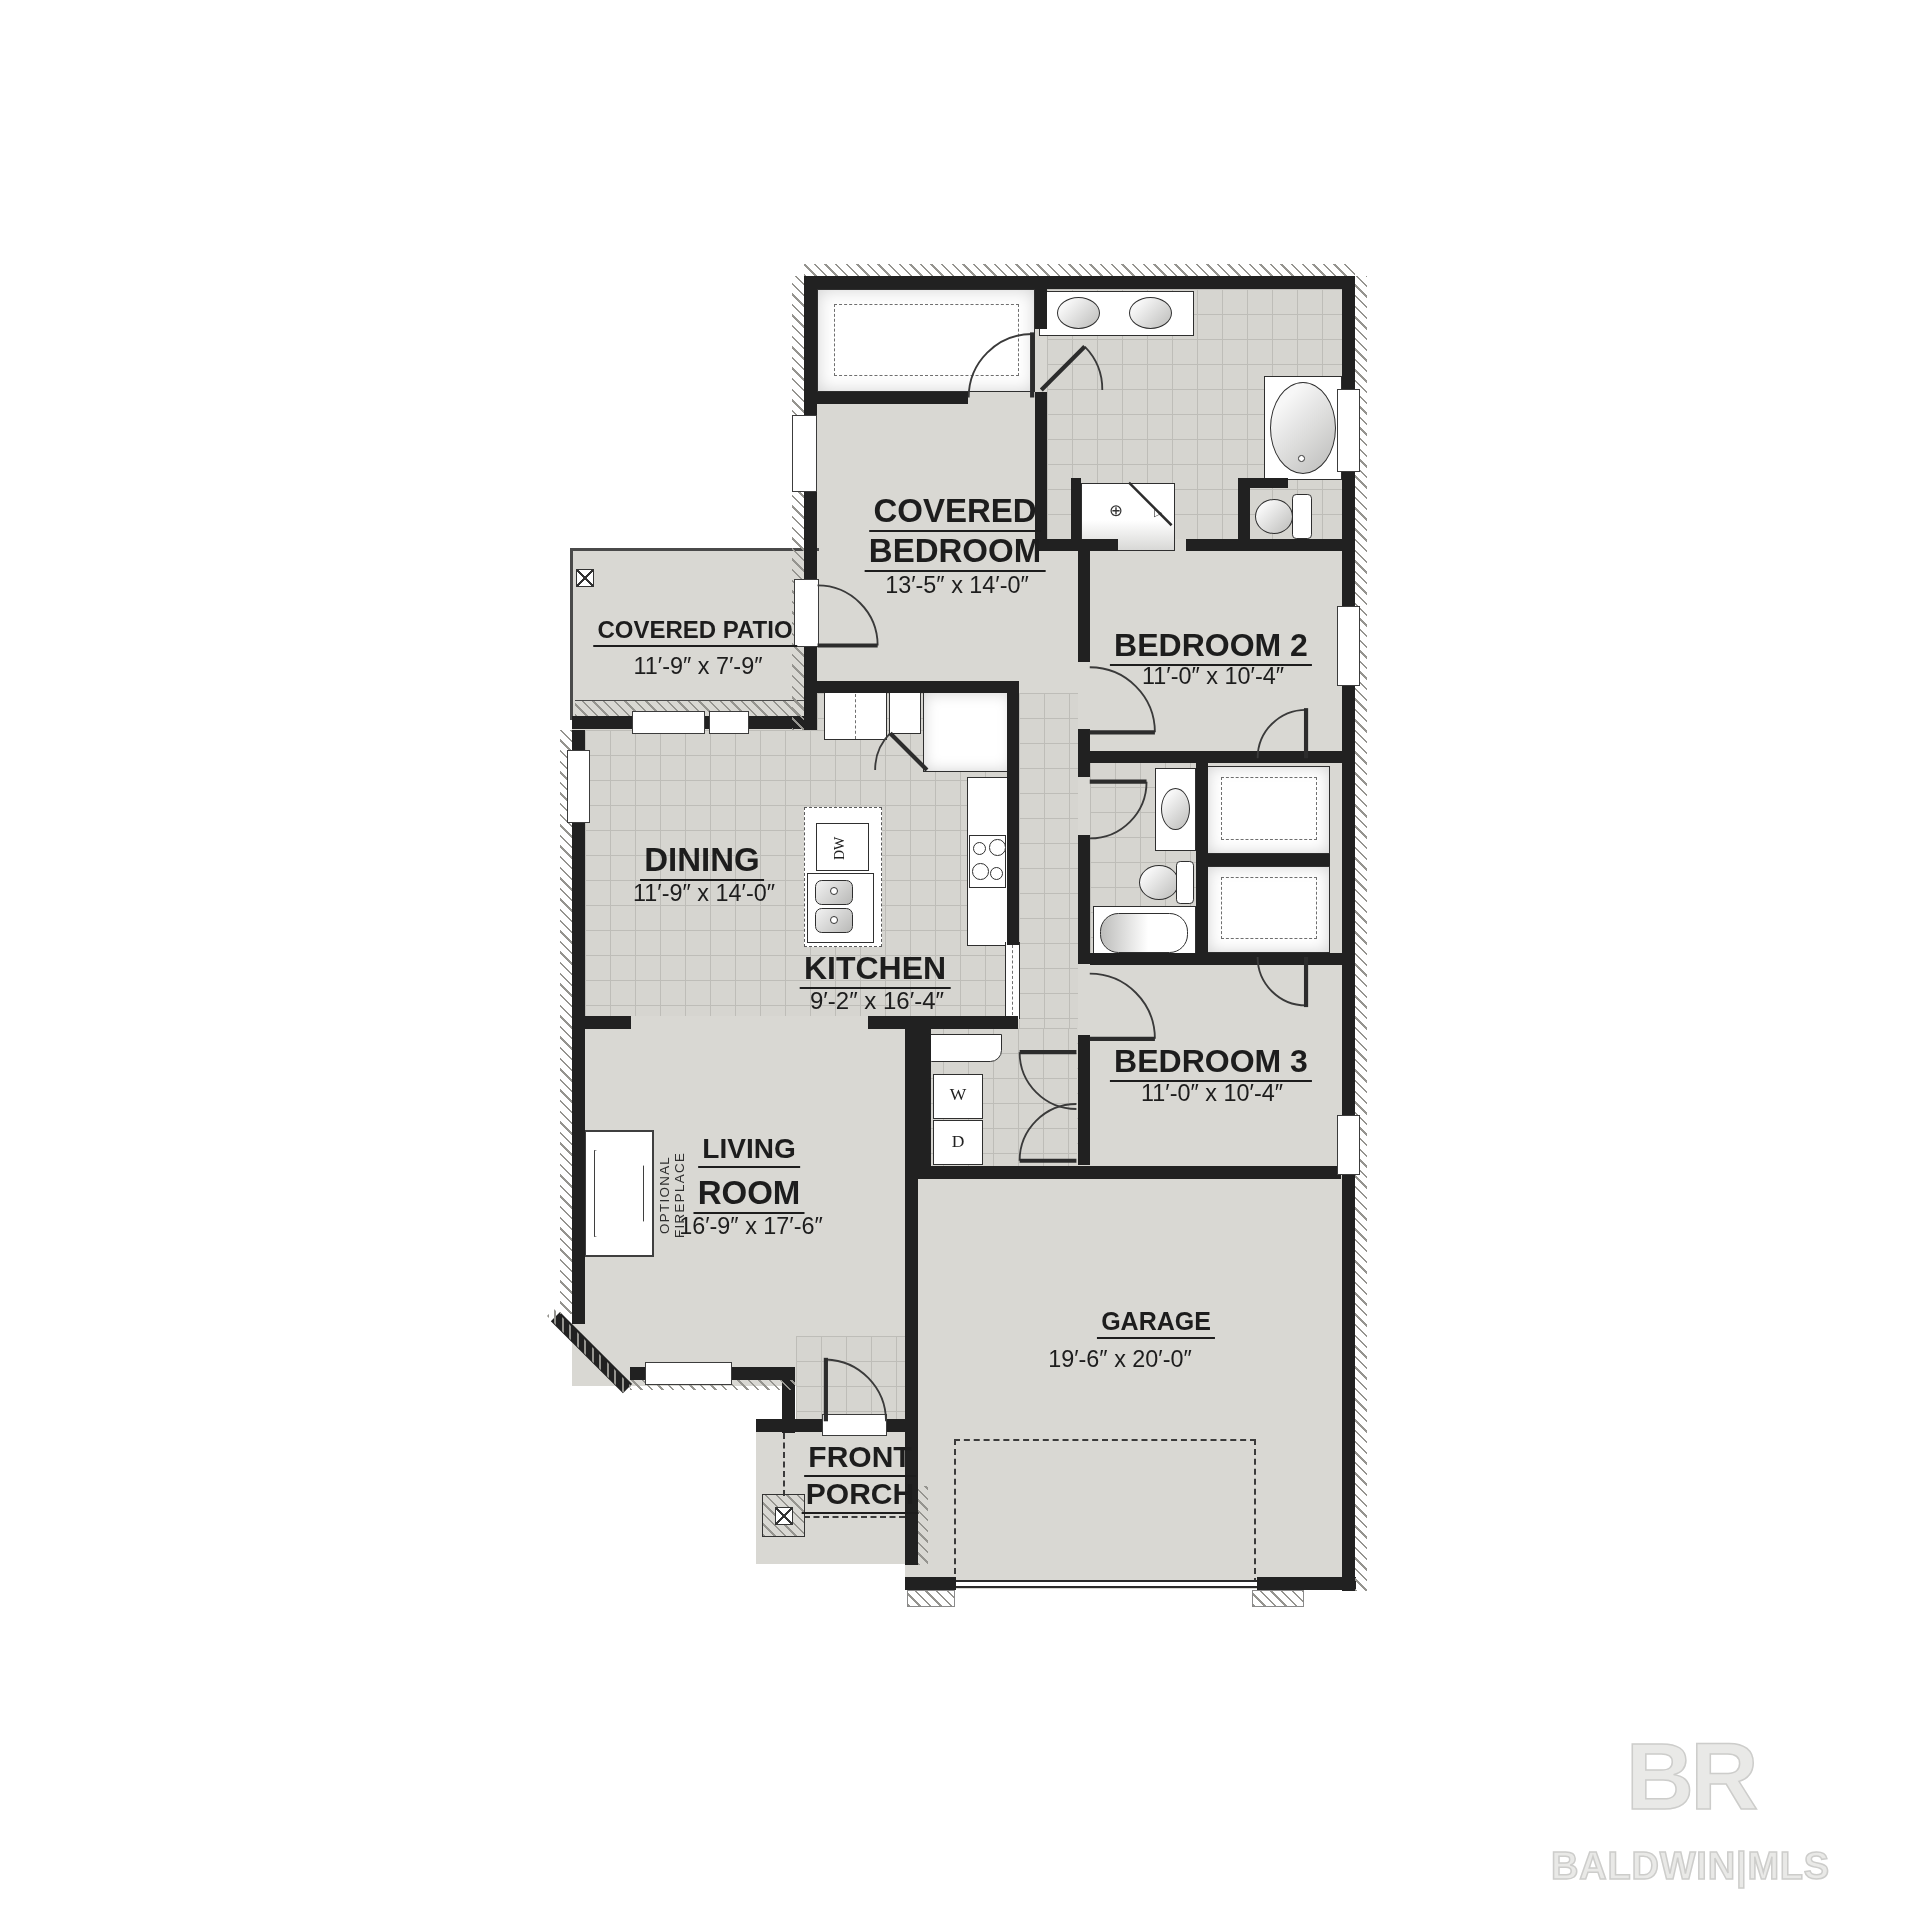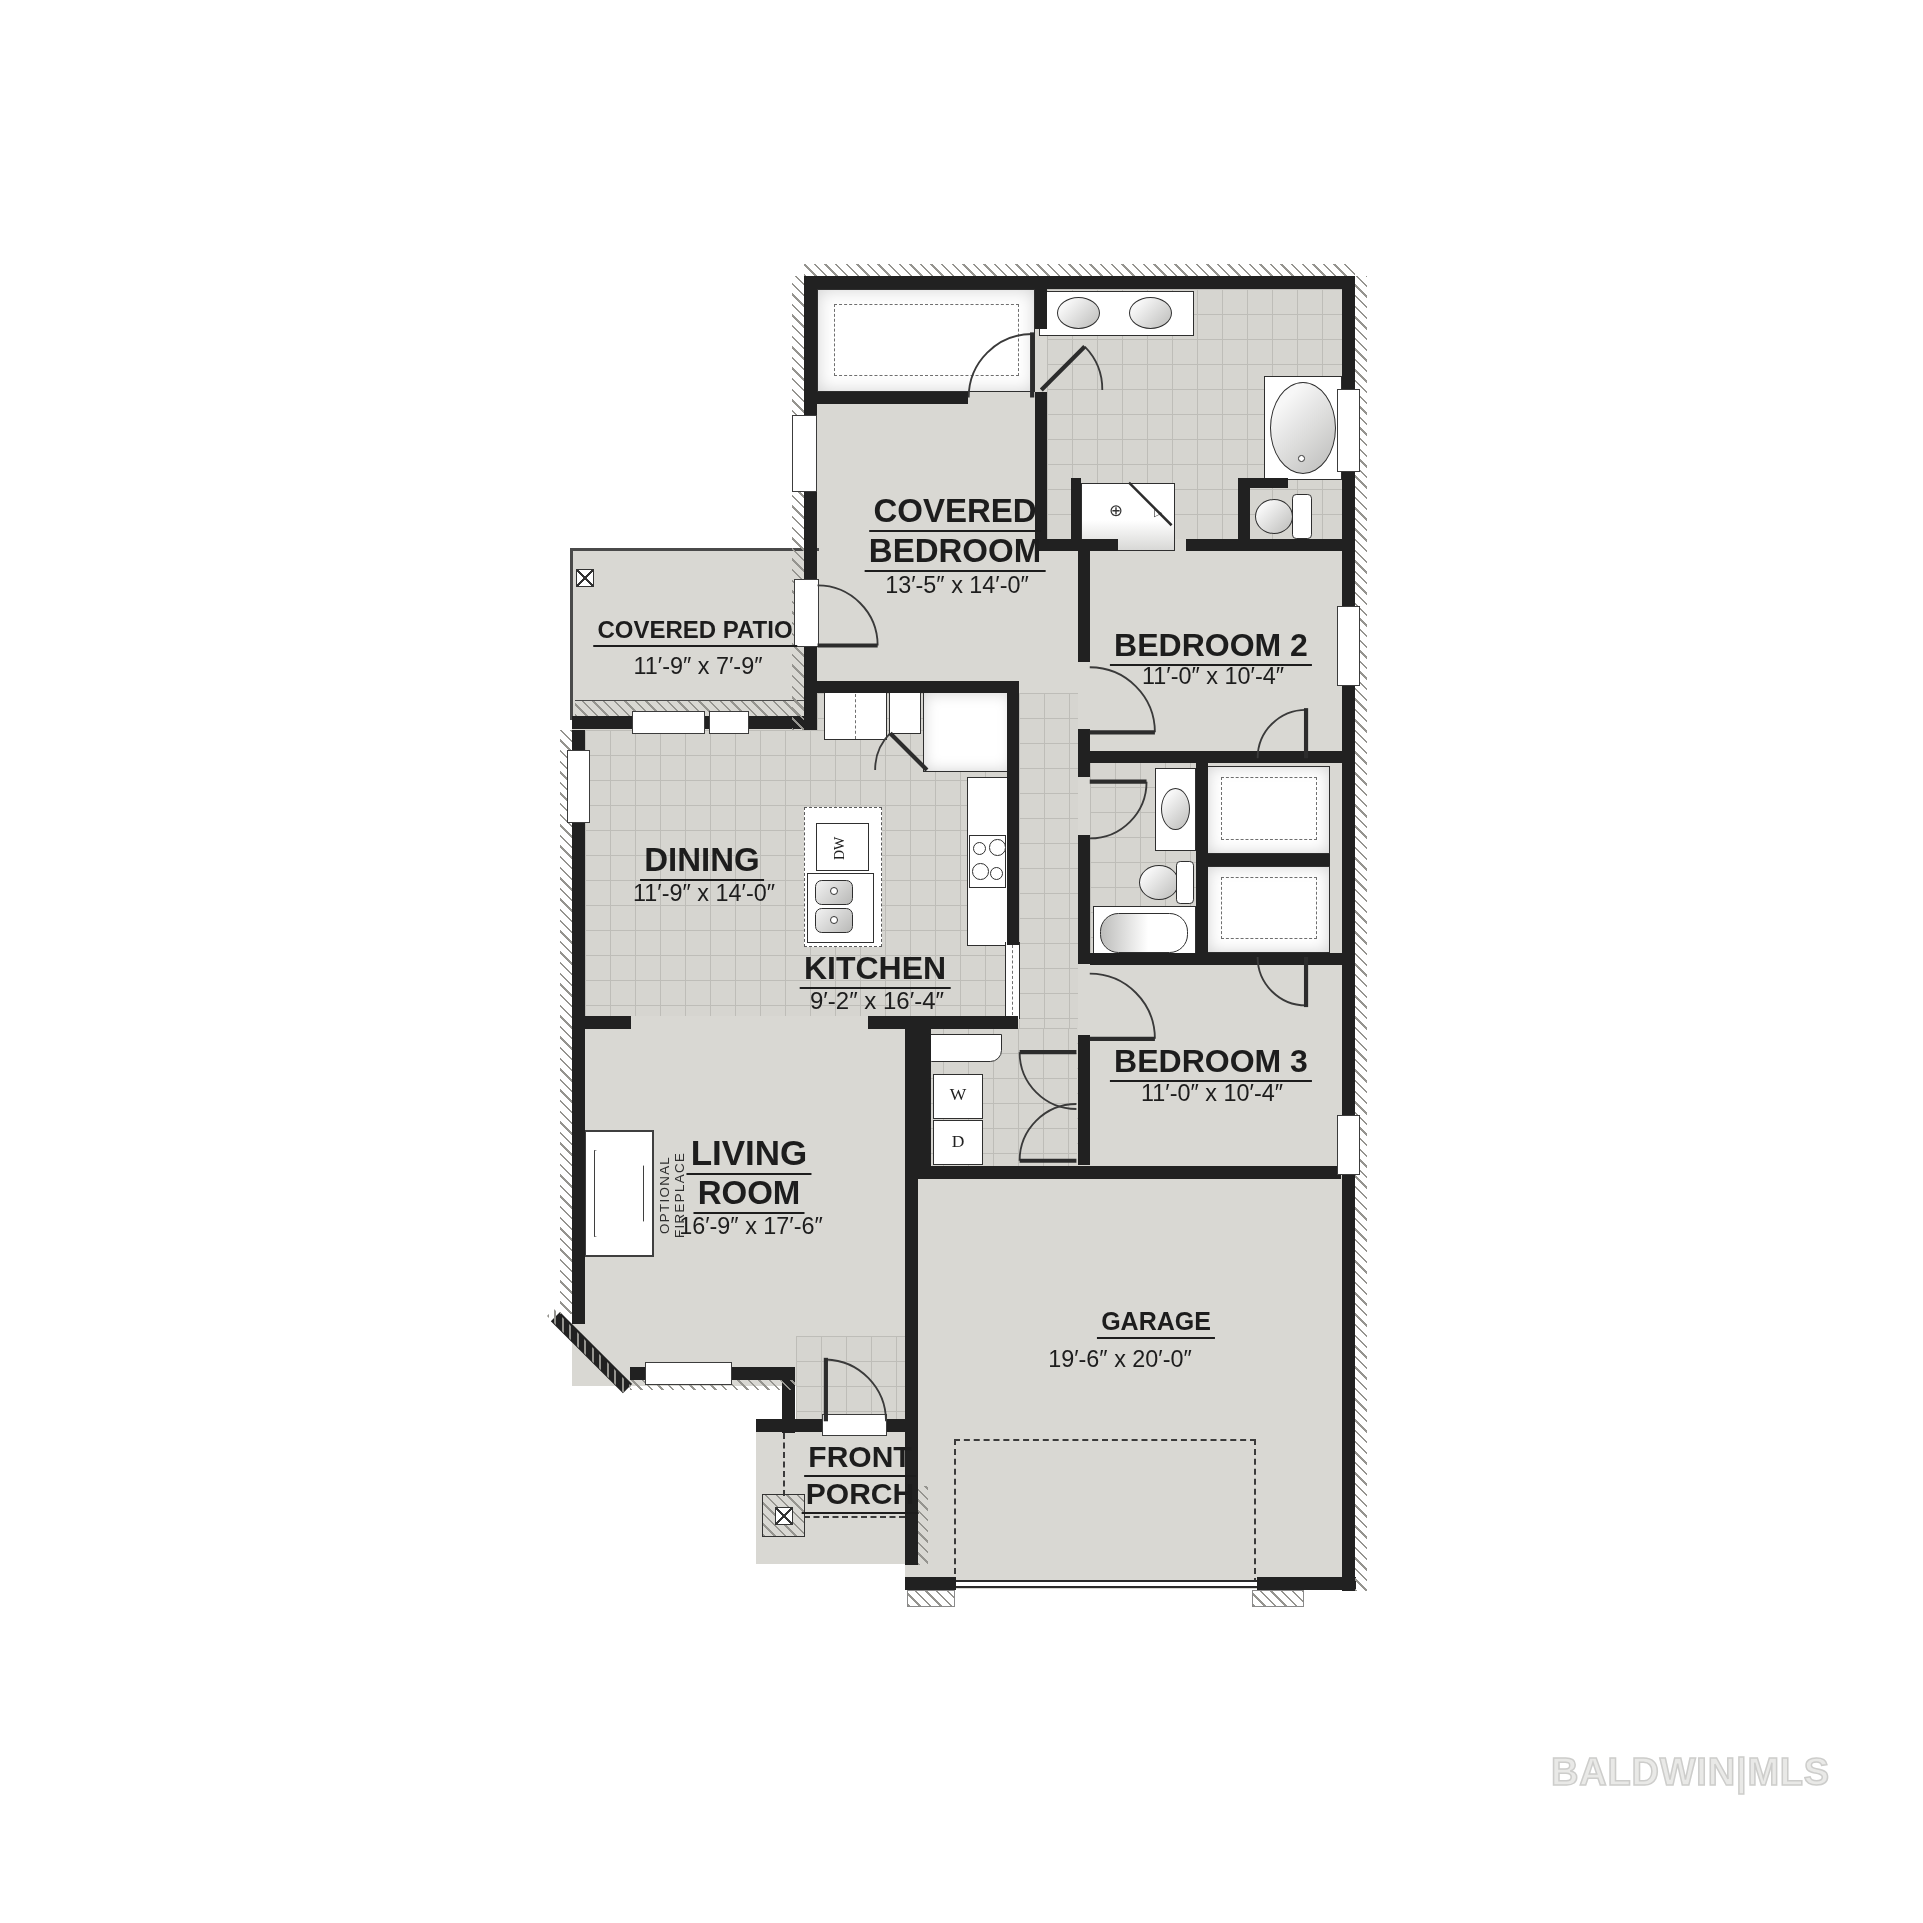--- a/index.html
+++ b/index.html
@@ -249,21 +249,21 @@
   <div class="lbl" style="left:875px;top:952px;font-size:32px">
     <span class="nm">KITCHEN</span>
   </div>
   <div class="dims" style="left:877px;top:989px;font-size:24px">9′-2″ x 16′-4″</div>
 
   <div class="lbl" style="left:1211px;top:1045px;font-size:32px">
     <span class="nm">BEDROOM 3</span>
   </div>
   <div class="dims" style="left:1212px;top:1082px;font-size:23.4px">11′-0″ x 10′-4″</div>
 
-  <div class="lbl" style="left:749px;top:1135px;font-size:35px">
+  <div class="lbl" style="left:749px;top:1135px;font-size:28px">
     <span class="nm">LIVING</span>
   </div>
   <div class="lbl" style="left:749px;top:1176px;font-size:33px">
     <span class="nm">ROOM</span>
   </div>
   <div class="dims" style="left:751px;top:1215px;font-size:23.4px">16′-9″ x 17′-6″</div>
 
   <div class="lbl" style="left:1156px;top:1309px;font-size:25px">
     <span class="nm">GARAGE</span>
   </div>
@@ -272,17 +272,18 @@
   <div class="lbl" style="left:860px;top:1442px;font-size:30px">
     <span class="nm">FRONT</span>
   </div>
   <div class="lbl" style="left:860px;top:1479px;font-size:30px">
     <span class="nm">PORCH</span>
   </div>
 
   <div class="vtext" style="left:657px;top:1132px;width:18.4px;height:125px;font-size:13.4px;font-weight:500;letter-spacing:1.3px;color:#2e2e2e;text-align:center">OPTIONAL FIREPLACE</div>
 
   <div style="left:1540px;top:1730px;width:301px;text-align:center">
+    <div class="wm" style="position:static;font-size:94px;letter-spacing:-3.3px">BR</div>
     <div class="wm" style="position:static;font-size:38px;letter-spacing:0.8px;margin-top:23px">BALDWIN|MLS</div>
   </div>
 
 </div>
 
 
 </body></html>

